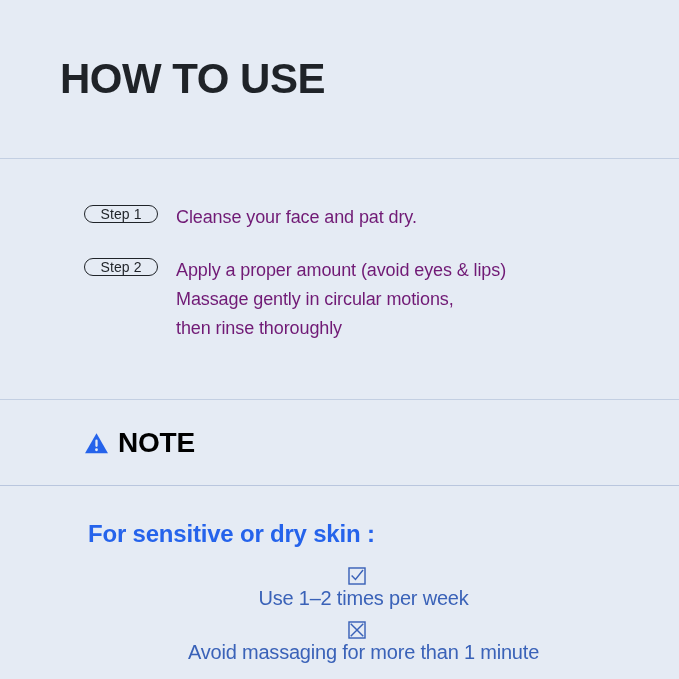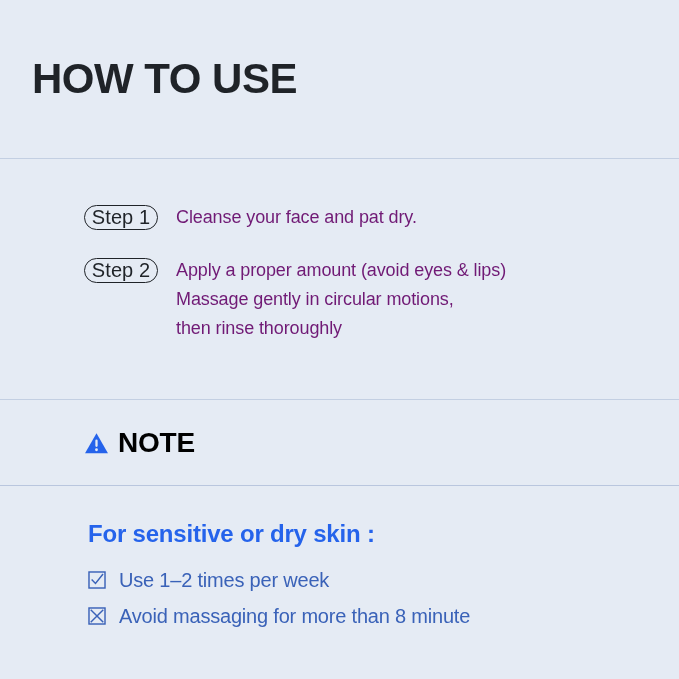--- a/index.html
+++ b/index.html
@@ -23,21 +23,21 @@
     flex-direction: column;
     background: #e5ebf4;
   }
 
   
   .title-block {
     height: 158px;
     box-sizing: border-box;
     display: flex;
     align-items: center;
-    padding-left: 32px;
+    padding-left: 60px;
   }
   .main-title {
     font-size: 42px;
     font-weight: 900;
     color: #1f2328;
     letter-spacing: -0.5px;
     line-height: 1;
     margin: 0;
     font-family: "Liberation Sans", sans-serif;
   }
@@ -62,28 +62,28 @@
     display: flex;
     align-items: flex-start;
     margin-bottom: 24px;
   }
   .step-row:last-child {
     margin-bottom: 16px;
   }
   .step-badge {
     flex: none;
     width: 74px;
-    height: 25px;
+    height: 18px;
     box-sizing: border-box;
     border: 1.4px solid #1f2328;
     border-radius: 13px;
     display: flex;
     align-items: center;
     justify-content: center;
-    font-size: 20px;
+    font-size: 14px;
     color: #1f2328;
     letter-spacing: 0.1px;
     margin-top: 2px;
     background: transparent;
   }
   .step-text {
     margin-left: 18px;
     font-size: 18px;
     line-height: 29px;
     color: #701a75;
@@ -135,20 +135,21 @@
   }
   .check-list {
     list-style: none;
     margin: 0;
     padding: 0;
   }
   .check-item {
     display: flex;
     align-items: center;
     margin-bottom: 10px;
+    flex-direction: column;
   }
   .check-box-icon {
     width: 18px;
     height: 18px;
     flex: none;
     display: block;
     margin-right: 13px;
   }
   .check-label {
     font-size: 20px;
@@ -210,19 +211,19 @@
           <path d="M4.6 10.1 L8.3 13.8 L16.2 4.0" fill="none" stroke="#3a62b8" stroke-width="1.6" stroke-linecap="square"></path>
         </svg>
         <span class="check-label">Use 1–2 times per week</span>
       </li>
 
       <li class="check-item">
         <svg class="check-box-icon" viewBox="0 0 20 20">
           <rect x="1.1" y="1.1" width="17.8" height="17.8" fill="none" stroke="#3a62b8" stroke-width="1.6"></rect>
           <path d="M3.6 3.6 L16.4 16.4 M16.4 3.6 L3.6 16.4" fill="none" stroke="#3a62b8" stroke-width="1.6" stroke-linecap="square"></path>
         </svg>
-        <span class="check-label">Avoid massaging for more than 8 minute</span>
+        <span class="check-label">Avoid massaging for more than 1 minute</span>
       </li>
 
     </ul>
   </div>
 
 </div>
 
 </body></html>

